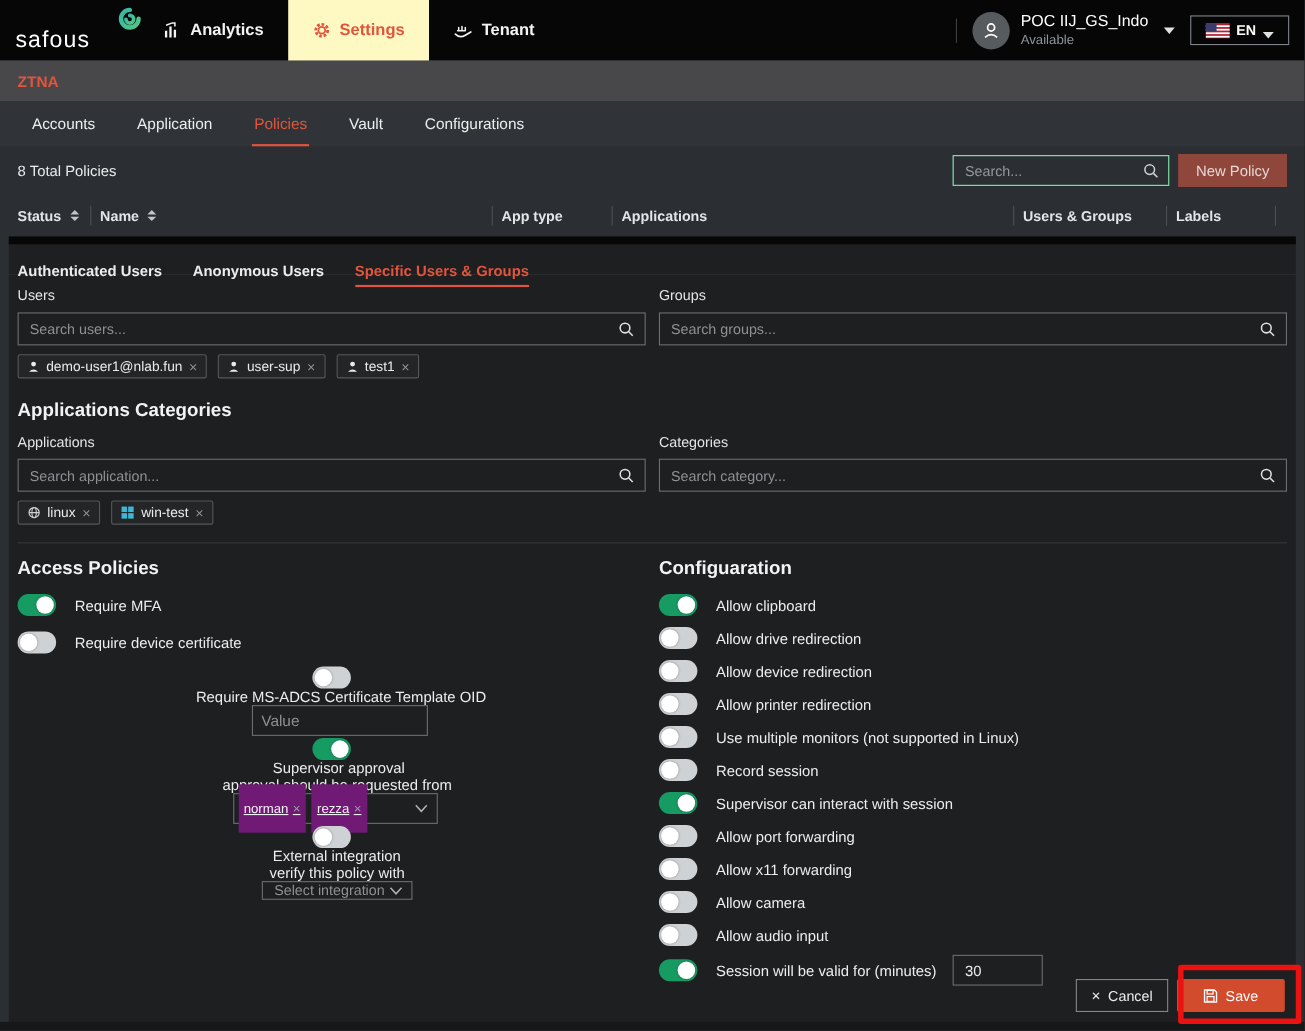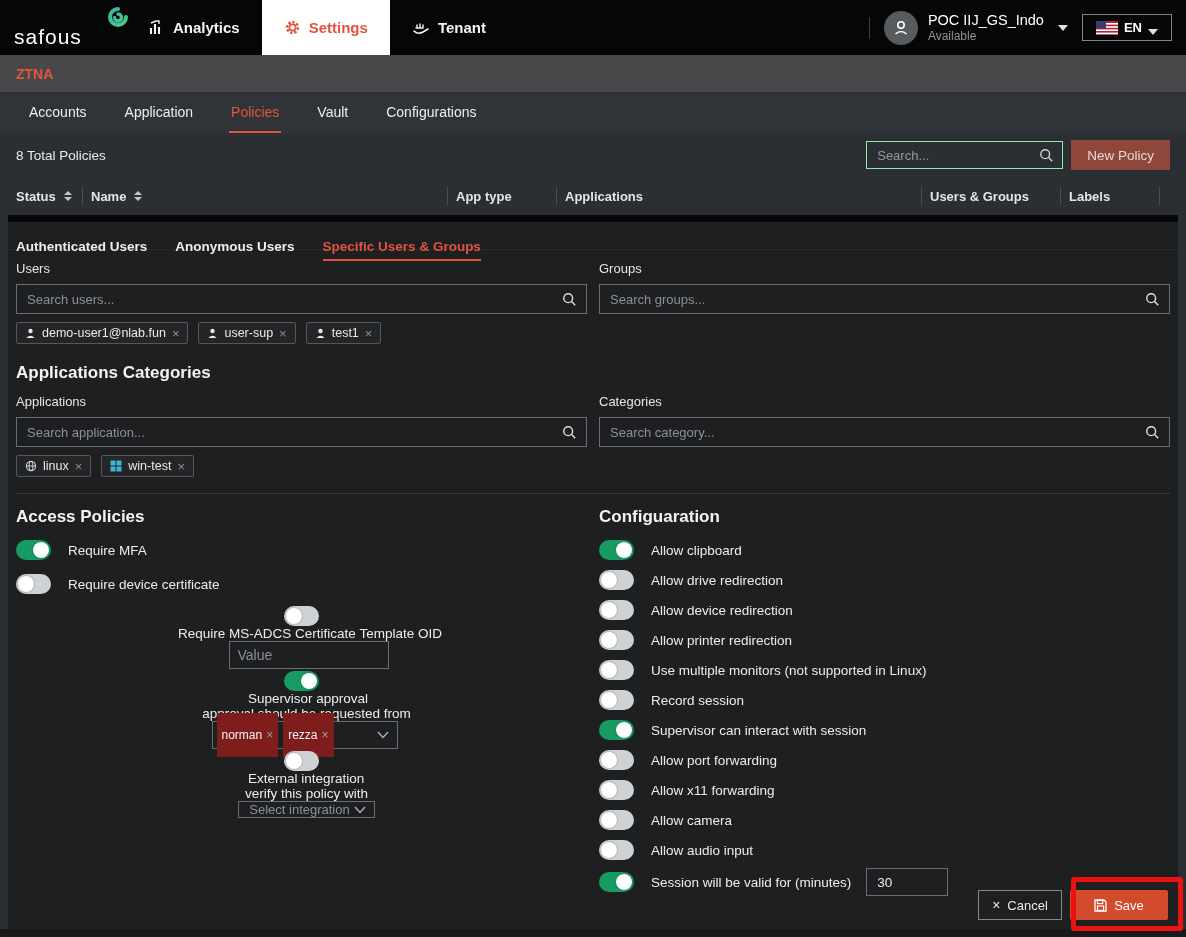--- a/index.html
+++ b/index.html
@@ -9,21 +9,21 @@
     background:#2b2f33; color:#e9eaeb; overflow:hidden;
   }
   .page { position:relative; width:1186px; height:937px; }
 
   
   .navbar { height:55px; background:#060607; display:flex; align-items:stretch; }
   .brand { position:relative; width:126px; flex:none; cursor:pointer; }
   .logo-text { position:absolute; left:14px; bottom:6px; font-size:21px; letter-spacing:1px; color:#fff; }
   .logo-icon { position:absolute; left:106px; top:5px; }
   .nav-item { display:flex; align-items:center; gap:8px; padding:0 22px; font-weight:700; font-size:15px; color:#f2f3f4; cursor:pointer; }
-  .nav-item.active { background:#ffffff; color:#e2553d; }
+  .nav-item.active { background:#fef9c3; color:#e2553d; }
   .nav-item svg { flex:none; }
   .nav-right { margin-left:auto; display:flex; align-items:center; gap:10px; padding-right:14px; }
   .vdiv { width:1px; height:22px; background:#3c4043; margin-right:4px; }
   .avatar { width:34px; height:34px; border-radius:50%; background:#565b60; display:flex; align-items:center; justify-content:center; cursor:pointer; }
   .user-block { line-height:1.2; cursor:pointer; }
   .user-name { font-weight:400; font-size:14.5px; color:#fff; }
   .user-status { font-size:12px; color:#8f949a; }
   .caret { width:0; height:0; border-left:5px solid transparent; border-right:5px solid transparent; border-top:6px solid #dfe1e3; margin:0 4px; }
   .lang-box { display:flex; align-items:flex-end; gap:6px; border:1px solid #80848a; padding:5px 13px; cursor:pointer; }
   .lang-code { font-weight:700; font-size:13px; color:#fff; }
@@ -95,21 +95,21 @@
   .tlabel { margin-left:17px; color:#eceded; }
   .lbl-fixed { width:124px; flex:none; }
   .sublabel { margin-left:10px; color:#eceded; }
   .mini-input { height:28px; width:160px; border:1px solid #6b6f73; background:transparent; color:#e9eaeb;
                 font-size:14px; padding:0 8px; outline:none; margin-left:14px; font-family:"Liberation Sans",sans-serif; }
   .mini-input::placeholder { color:#8d9194; }
   .tiny-input { height:28px; width:82px; border:1px solid #6b6f73; background:transparent; color:#e9eaeb;
                 font-size:13.5px; padding:0 10px; outline:none; margin-left:15px; font-family:"Liberation Sans",sans-serif; }
   .mselect { margin-left:6px; width:186px; height:28px; border:1px solid #6b6f73; display:flex; align-items:center;
              gap:5px; padding:0 22px 0 4px; position:relative; cursor:pointer; }
-  .mchip { background:#7f1d1d; color:#f2f3f4; font-size:12px; padding:15px 5px; display:flex; gap:4px; align-items:center; }
+  .mchip { background:#701a75; color:#f2f3f4; font-size:12px; padding:15px 5px; display:flex; gap:4px; align-items:center;text-decoration:underline; }
   .mchip .x { color:#9aa0a5; cursor:pointer; }
   .select { margin-left:10px; flex:1; height:30px; border:1px solid #6b6f73; display:flex; align-items:center;
             padding:0 24px 0 10px; position:relative; color:#8d9194; font-size:13px; cursor:pointer; }
   .chev { position:absolute; right:8px; top:50%; transform:translateY(-50%); }
 
   .pfooter { position:absolute; right:10px; bottom:9px; display:flex; gap:8px; }
   .btn-cancel { min-width:84px; height:30px; background:transparent; border:1px solid #84878a; color:#eceded;
                 font-size:13px; cursor:pointer; display:flex; align-items:center; justify-content:center; gap:7px;
                 font-family:"Liberation Sans",sans-serif; }
   .btn-save { min-width:98px; height:30px; background:#d24b2c; border:none; color:#fff; font-size:13px; cursor:pointer;

